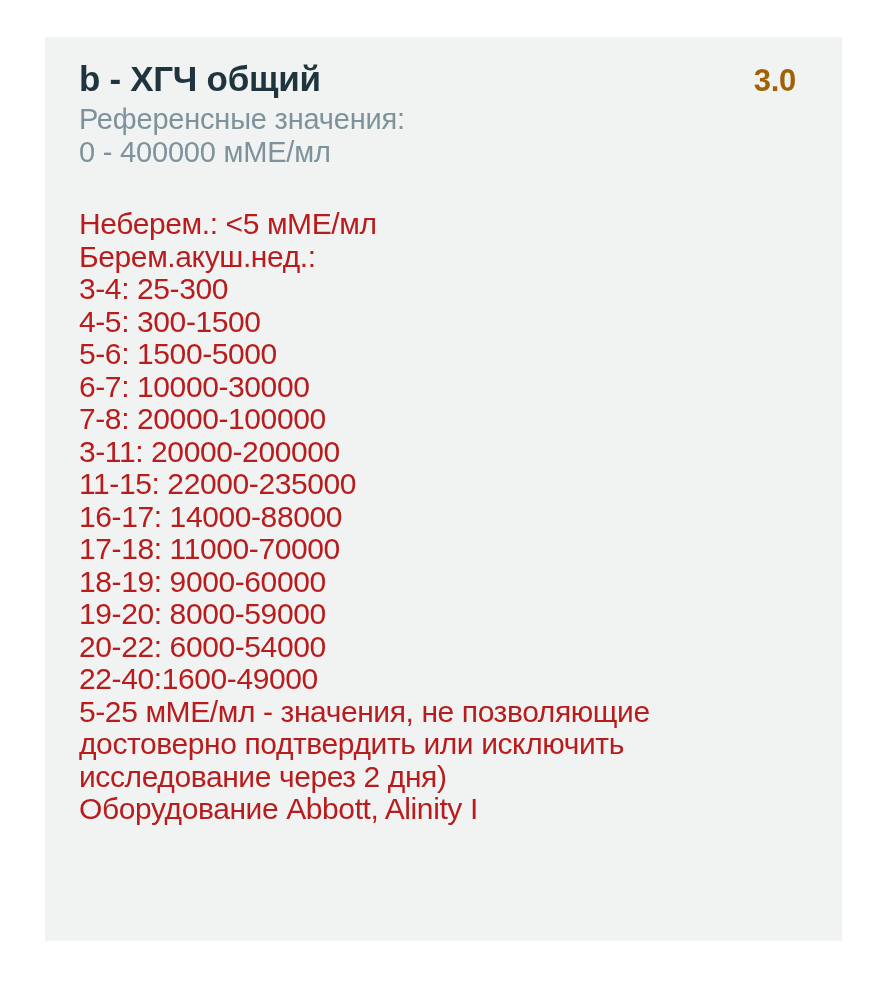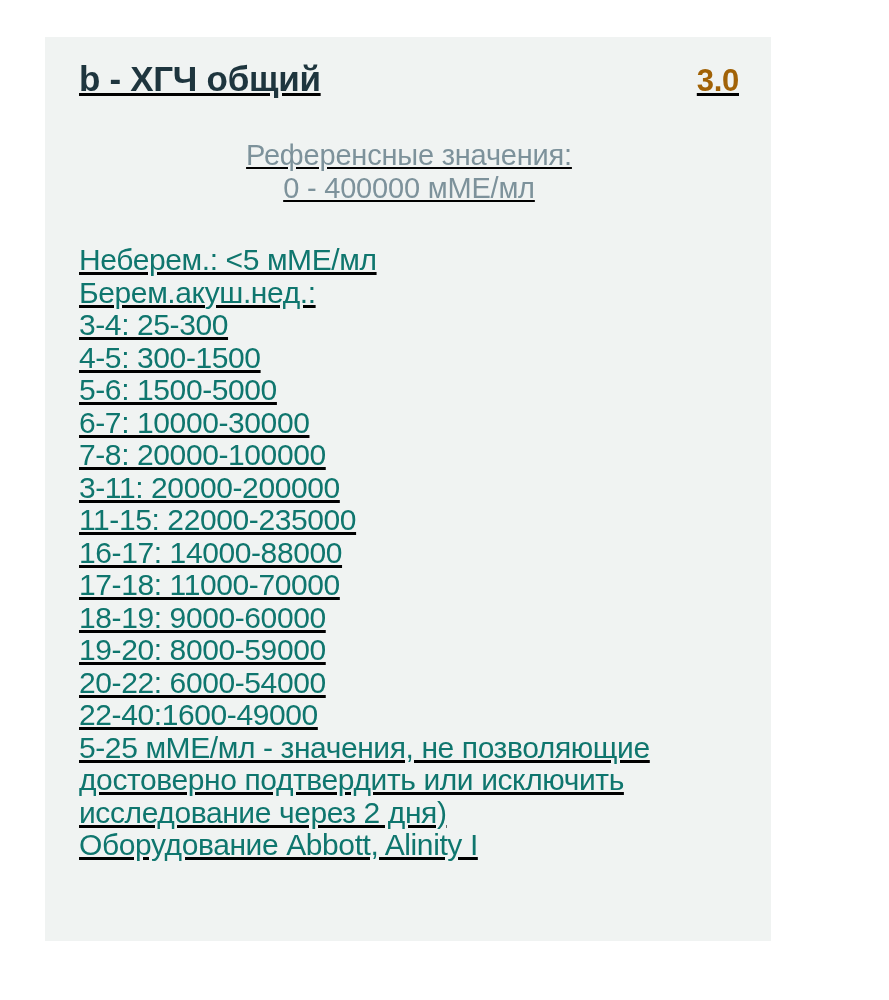--- a/index.html
+++ b/index.html
@@ -12,26 +12,25 @@
     position: relative;
     width: 889px;
     height: 1000px;
     background: #ffffff;
     overflow: hidden;
   }
   .card {
     position: absolute;
     left: 45px;
     top: 37px;
-    width: 726px;
+    width: 797px;
     height: 904px;
     background: #f0f3f2;
     box-sizing: border-box;
-    padding: 20px 32px 0 34px;
-    text-decoration: underline;
+    padding: 20px 46px 0 34px;
   }
   .card-header {
     display: flex;
     justify-content: space-between;
     align-items: baseline;
   }
   .card-title {
     font-size: 35px;
     line-height: 44px;
     font-weight: 600;
@@ -39,33 +38,32 @@
     color: #1e353e;
   }
   .card-value {
     font-size: 31px;
     line-height: 44px;
     font-weight: 600;
     letter-spacing: -0.3px;
     color: #a16207;
   }
   .ref-block {
-    margin-top: 36px;
-    text-align: center;
+    text-align: left;
     font-size: 29px;
     line-height: 33px;
     letter-spacing: -0.2px;
     color: #7d929b;
   }
   .details {
     margin-top: 39px;
     font-size: 30px;
     line-height: 32.5px;
     letter-spacing: -0.4px;
-    color: #0f766e;
+    color: #b91c1c;
     white-space: nowrap;
   }
 </style>
 </head>
 <body>
 
 <div class="page">
   <div class="card">
     <div class="card-header">
       <div class="card-title">b - ХГЧ общий</div>

